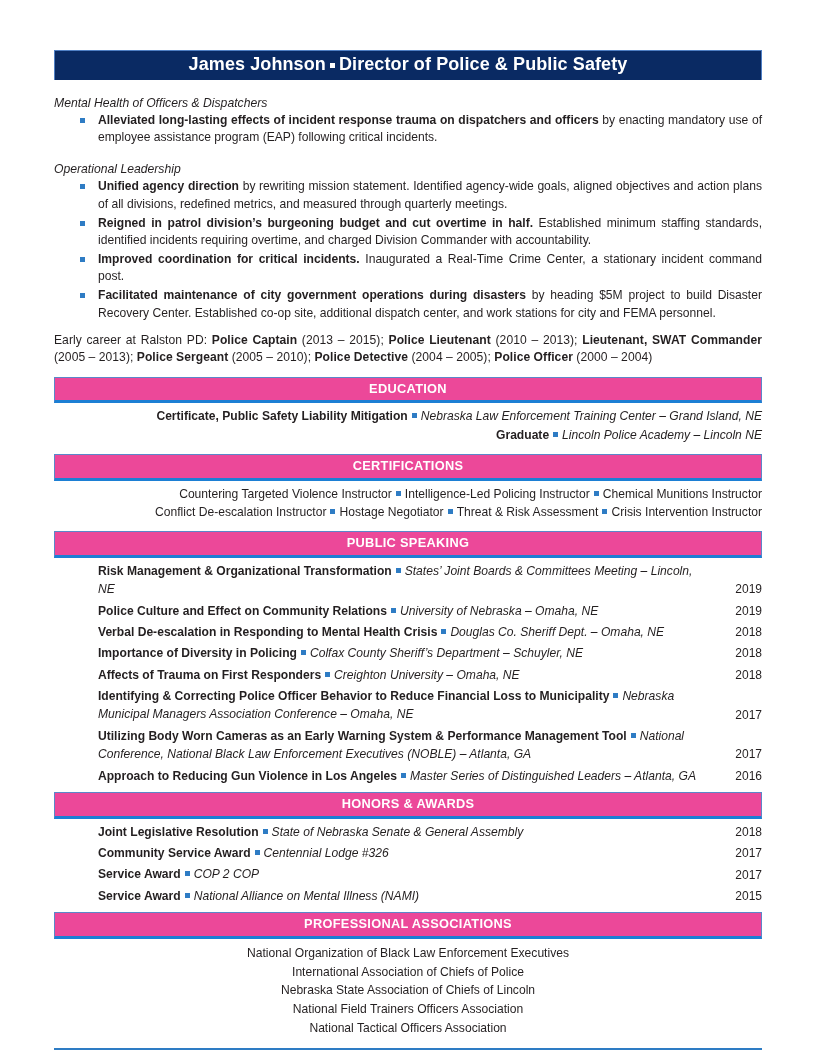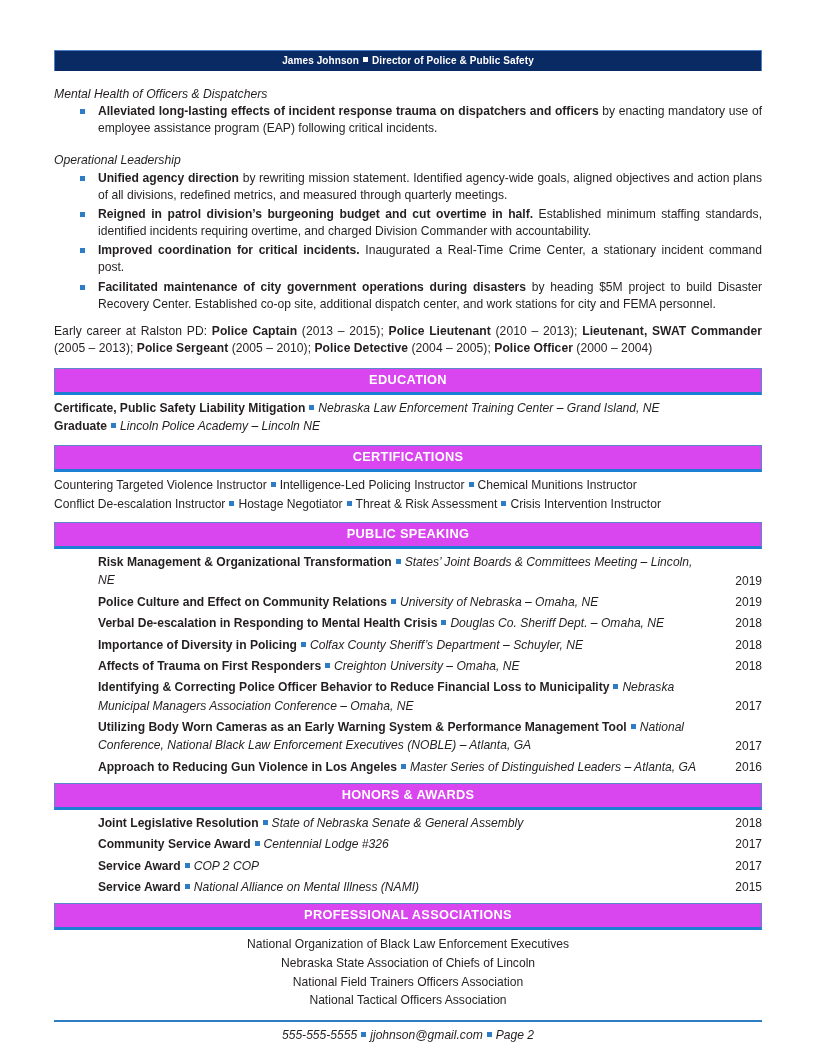--- a/index.html
+++ b/index.html
@@ -31,29 +31,29 @@
 
   
   .title-bar {
     background: #0a2a63;
     border-top: 1px solid #4f7fc4;
     border-left: 1px solid #4f7fc4;
     border-right: 1px solid #4f7fc4;
     color: #ffffff;
     text-align: center;
     font-weight: bold;
-    font-size: 10px;
+    font-size: 18px;
     letter-spacing: 0.1px;
     padding: 4px 0 5px 0;
     line-height: 1.1;
   }
 
   
   .section-bar {
-    background: #d946ef;
+    background: #ec4899;
     border-top: 1px solid #5b87c9;
     border-left: 1px solid #5b87c9;
     border-right: 1px solid #5b87c9;
     border-bottom: 3px solid #1c7fd4;
     color: #ffffff;
     text-align: center;
     font-weight: bold;
     font-size: 12.8px;
     letter-spacing: 0.3px;
     padding: 4px 0 4px 0;
@@ -94,21 +94,21 @@
 
   .para {
     font-size: 12.1px;
     line-height: 1.45;
     text-align: justify;
     margin: 10px 0 0 0;
     letter-spacing: 0.05px;
   }
 
   .centered-line {
-    text-align: left;
+    text-align: right;
     font-size: 12.1px;
     line-height: 1.5;
   }
   .centered-block {
     padding: 4px 0 2px 0;
   }
   .centered-block .centered-line { line-height: 1.55; }
 
   .sq {
     display: inline-block;
@@ -233,20 +233,21 @@
       <div class="entry"><span class="b">Community Service Award</span><span class="sq"></span><span class="i">Centennial Lodge #326</span><span class="year">2017</span></div>
       <div class="entry"><span class="b">Service Award</span><span class="sq"></span><span class="i">COP 2 COP</span><span class="year">2017</span></div>
       <div class="entry"><span class="b">Service Award</span><span class="sq"></span><span class="i">National Alliance on Mental Illness (NAMI)</span><span class="year">2015</span></div>
     </div>
 
     <div class="sec-gap-sm"></div>
 
     <div class="section-bar">PROFESSIONAL ASSOCIATIONS</div>
     <div class="assoc-list">
       <div>National Organization of Black Law Enforcement Executives</div>
+      <div>International Association of Chiefs of Police</div>
       <div>Nebraska State Association of Chiefs of Lincoln</div>
       <div>National Field Trainers Officers Association</div>
       <div>National Tactical Officers Association</div>
     </div>
 
     <div class="footer-rule"></div>
     <div class="footer"><span>555-555-5555</span><span class="sq"></span><span>jjohnson@gmail.com</span><span class="sq"></span><span>Page 2</span></div>
 
   </div>
 </div>

